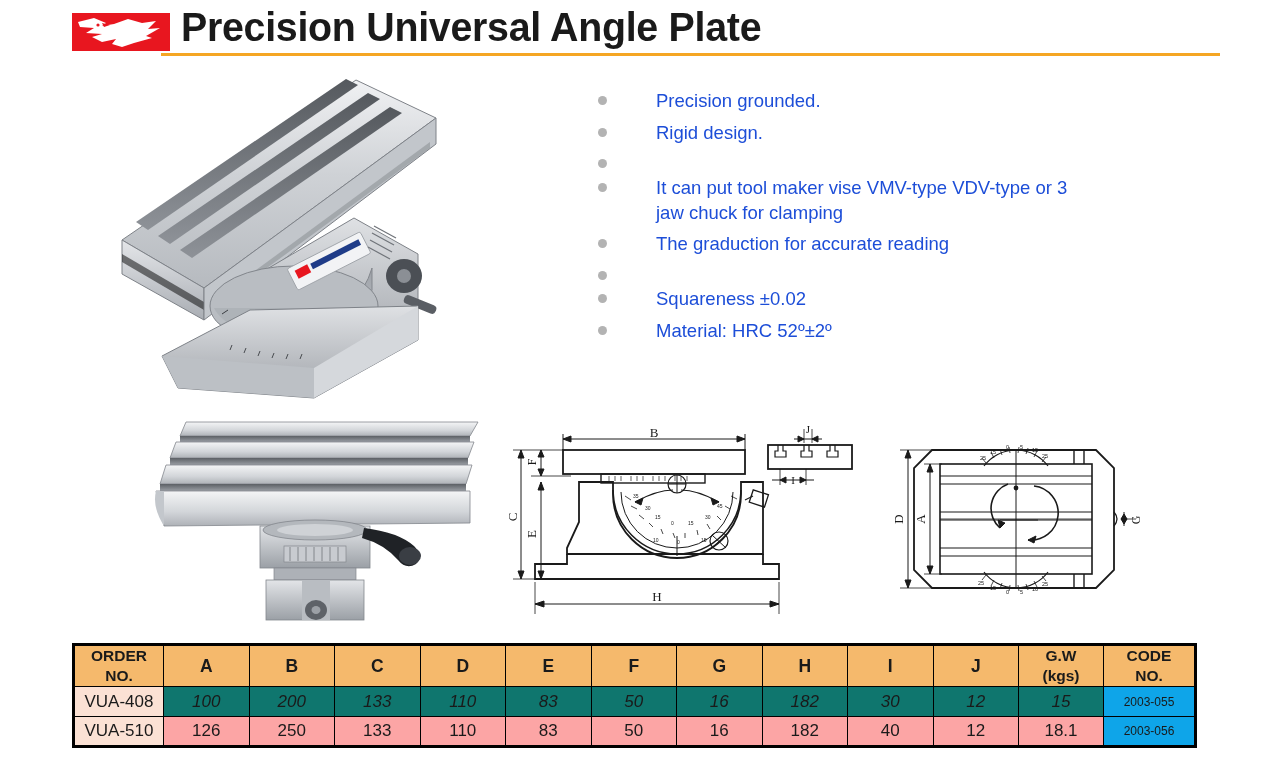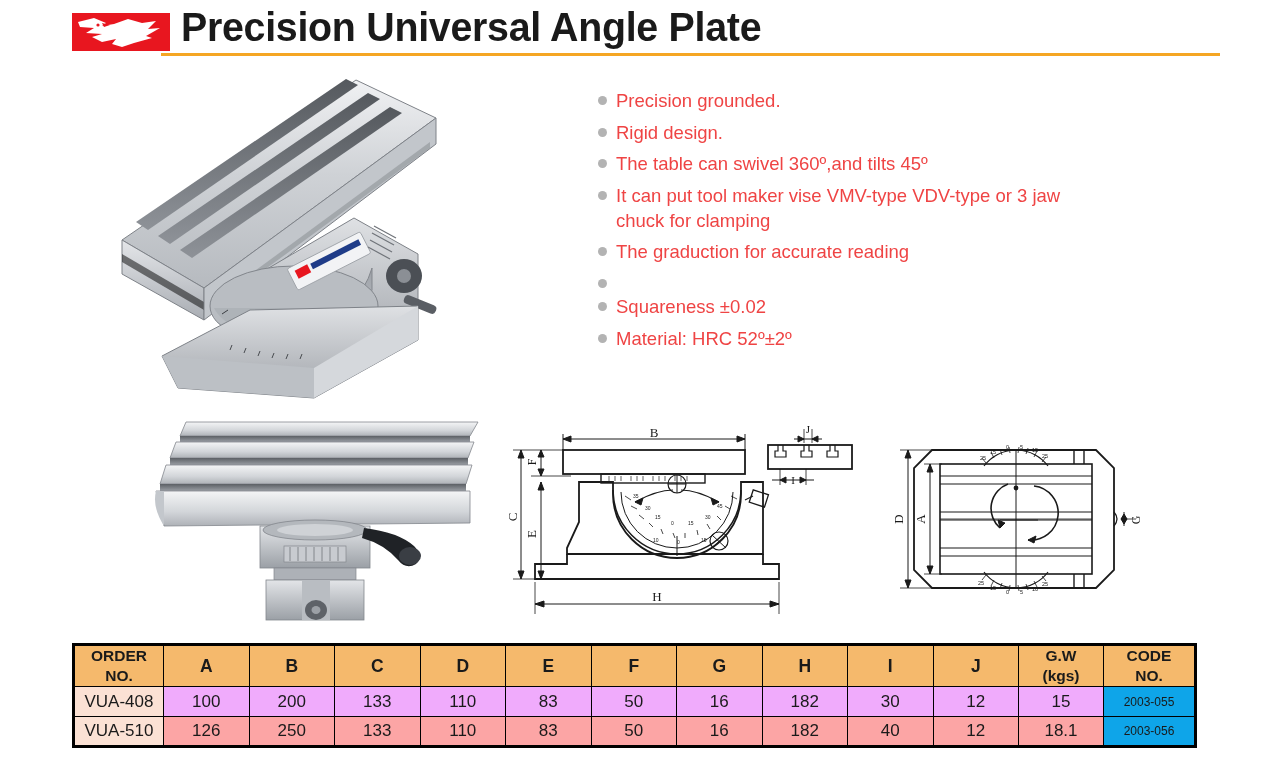--- a/index.html
+++ b/index.html
@@ -68,21 +68,22 @@
     width: 9px; height: 9px;
     border-radius: 50%;
     background: #b3b3b3;
     margin-top: 8px;
     margin-right: 9px;
     flex: 0 0 auto;
   }
   .feature-text {
     font-size: 18.5px;
     line-height: 25px;
-    color: #ef4444;
+    color: #1d4ed8;
+    margin-left: 40px;
   }
 
   
   .drawing { position: absolute; }
   #drawing-front { left: 505px; top: 424px; width: 300px; height: 195px; }
   #drawing-top   { left: 888px; top: 432px; width: 320px; height: 175px; }
   .drawing svg { display: block; width: 100%; height: 100%; }
 
   
   #spec-table-wrap {
@@ -114,21 +115,21 @@
   #spec-table thead th.two-line { font-size: 15.5px; }
   #spec-table td.order-cell {
     background: #fbe1d4;
     font-weight: normal;
     font-size: 17px;
   }
   #spec-table td.code-cell {
     background: #0ea5e9;
     font-size: 12px;
   }
-  #spec-table tr.row-a td.val { background: #f0abfc; }
+  #spec-table tr.row-a td.val { background: #0f766e; font-style: italic; }
   #spec-table tr.row-b td.val { background: #fca5a5; }
   #spec-table col.c-order { width: 90px; }
   #spec-table col.c-gw { width: 85px; }
   #spec-table col.c-code { width: 92px; }
 </style>
 </head>
 <body>
 
 <div id="header">
 
@@ -297,21 +298,20 @@
   <div class="feature-row">
     <span class="feature-dot"></span>
     <span class="feature-text">Precision grounded.</span>
   </div>
   <div class="feature-row">
     <span class="feature-dot"></span>
     <span class="feature-text">Rigid design.</span>
   </div>
   <div class="feature-row">
     <span class="feature-dot"></span>
-    <span class="feature-text">The table can swivel 360º,and tilts 45º</span>
   </div>
   <div class="feature-row">
     <span class="feature-dot"></span>
     <span class="feature-text">It can put tool maker vise VMV-type VDV-type or 3 jaw chuck for clamping</span>
   </div>
   <div class="feature-row">
     <span class="feature-dot"></span>
     <span class="feature-text">The graduction for accurate reading</span>
   </div>
   <div class="feature-row">

